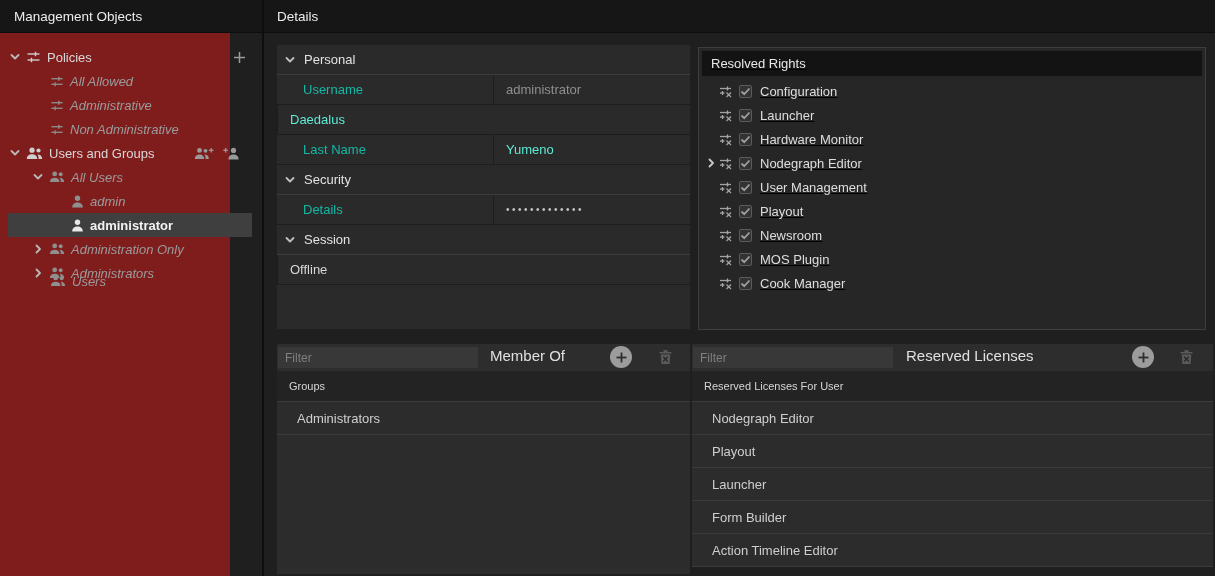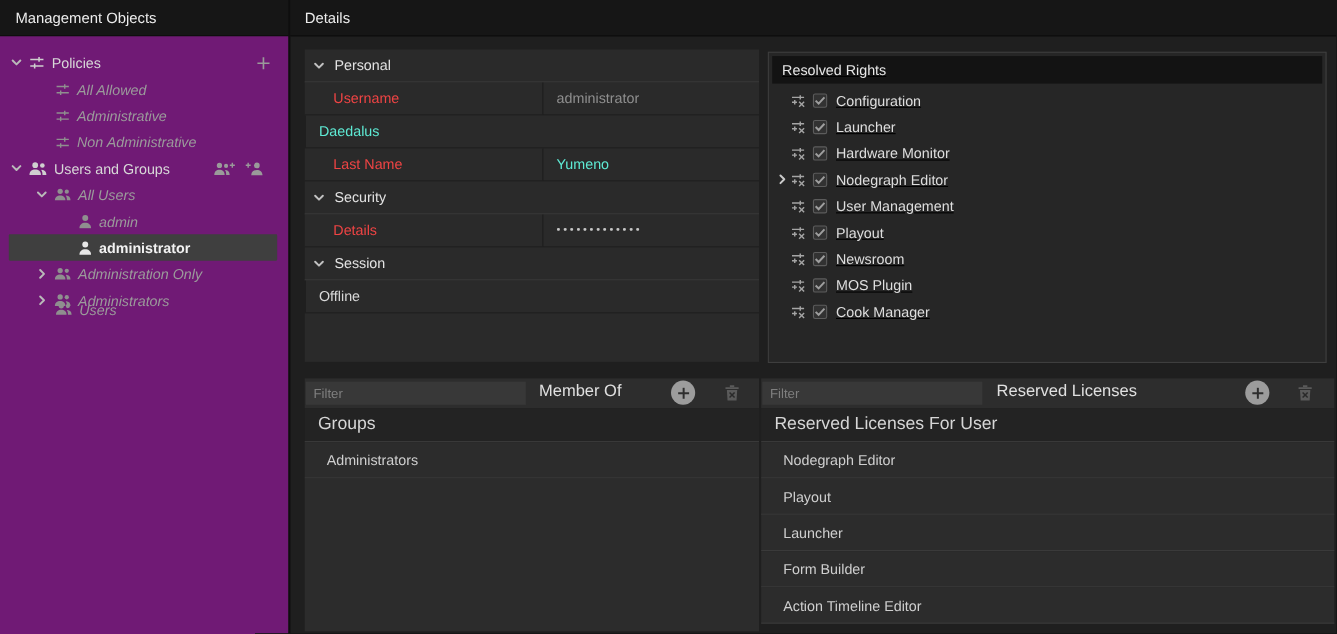--- a/index.html
+++ b/index.html
@@ -6,21 +6,21 @@
   #screen{position:relative;width:1215px;height:576px;background:#1f1f1f;
           font-family:"Liberation Sans",sans-serif;overflow:hidden;
           -webkit-font-smoothing:antialiased;}
   
   .hbar{position:absolute;top:0;height:33px;background:#161616;border-bottom:1px solid #0d0d0d;
         display:flex;align-items:center;color:#ececec;font-size:13.5px;box-sizing:border-box;}
   #sidebar-header{left:0;width:262px;padding-left:14px;}
   #details-header{left:264px;width:951px;padding-left:13px;}
   #vdivider{position:absolute;left:262px;top:0;width:2px;height:576px;background:#0e0e0e;}
   
-  #sidebar{position:absolute;left:0;top:33px;width:262px;height:543px;background:#701a75;}
+  #sidebar{position:absolute;left:0;top:33px;width:230px;height:543px;background:#7f1d1d;}
   .trow{position:absolute;left:8px;width:244px;height:24px;display:flex;align-items:center;
         font-size:13px;color:#d8d8d8;box-sizing:border-box;}
   .trow .chev{width:14px;height:12px;display:flex;align-items:center;justify-content:center;
         color:#b9b9b9;flex:0 0 14px;margin-right:4px;}
   .trow .ticon{display:flex;align-items:center;margin-right:6px;color:#cfcfcf;}
   .trow.virtrow .ticon{color:#8f8f8f;}
   .virt{font-style:italic;color:#9b9b9b;}
   .trow.selected{background:#3f3f3f;border-radius:1px;}
   .trow.selected .tlabel{color:#f2f2f2;font-weight:600;}
   .trow.selected .ticon{color:#e8e8e8;}
@@ -30,21 +30,21 @@
   .trailing{margin-left:auto;display:flex;align-items:center;gap:9px;color:#9a9a9a;}
   .trailing.pad6{padding-right:6px;}
   .trailing.pad12{padding-right:12px;}
   
   #form{position:absolute;left:277px;top:45px;width:413px;}
   .sec{height:30px;background:#2a2a2a;border-bottom:1px solid #3c3c3c;display:flex;
        align-items:center;padding-left:7px;box-sizing:border-box;color:#e2e2e2;font-size:13px;}
   .sec .chev{width:13px;display:flex;align-items:center;color:#c0c0c0;margin-right:7px;}
   .frow{height:30px;background:#2a2a2a;border-bottom:1px solid #1d1d1d;display:flex;box-sizing:border-box;}
   .flabel{width:216px;display:flex;align-items:center;padding-left:26px;box-sizing:border-box;
-          color:#ef4444;font-size:13px;}
+          color:#14b8a6;font-size:13px;}
   .fvalue{flex:1;display:flex;align-items:center;padding-left:12px;border-left:1px solid #1d1d1d;
           color:#5eead4;font-size:13px;}
   .fvalue.ro{color:#8f8f8f;}
   .fvalue.bright{color:#d8d8d8;}
   .fvalue.pw{font-size:10px;letter-spacing:2.5px;color:#c6c6c6;}
   #form-tail{height:44px;background:#2a2a2a;}
   
   #rights{position:absolute;left:698px;top:47px;width:508px;height:283px;background:#262626;
           border:1px solid #3e3e3e;box-sizing:border-box;text-decoration:underline;}
   #rights-titlebar{margin:3px;height:25px;background:#131313;display:flex;align-items:center;
@@ -68,21 +68,21 @@
   #member .btitle{left:213px;}
   #licenses .btitle{left:214px;}
   .plusbtn{position:absolute;top:2px;width:22px;height:22px;border-radius:50%;background:#9c9c9c;
            display:flex;align-items:center;justify-content:center;color:#2e2e2e;}
   #member .plusbtn{left:333px;}
   #licenses .plusbtn{left:440px;}
   .trash{position:absolute;top:5px;color:#5a5a5a;display:flex;}
   #member .trash{left:381px;}
   #licenses .trash{left:487px;}
   .lhead{height:31px;background:#232323;border-bottom:1px solid #3c3c3c;display:flex;align-items:center;
-         padding-left:12px;font-size:16px;color:#d6d6d6;box-sizing:border-box;}
+         padding-left:12px;font-size:11px;color:#d6d6d6;box-sizing:border-box;}
   .lrow{height:33px;background:#2c2c2c;border-bottom:1px solid #3a3a3a;display:flex;align-items:center;
         padding-left:20px;font-size:13px;color:#cfcfcf;box-sizing:border-box;}
   #member .lfill{height:139px;background:#2c2c2c;}
 </style>
 </head>
 <body>
 
 <div id="screen">
 
   <div class="hbar" id="sidebar-header">

